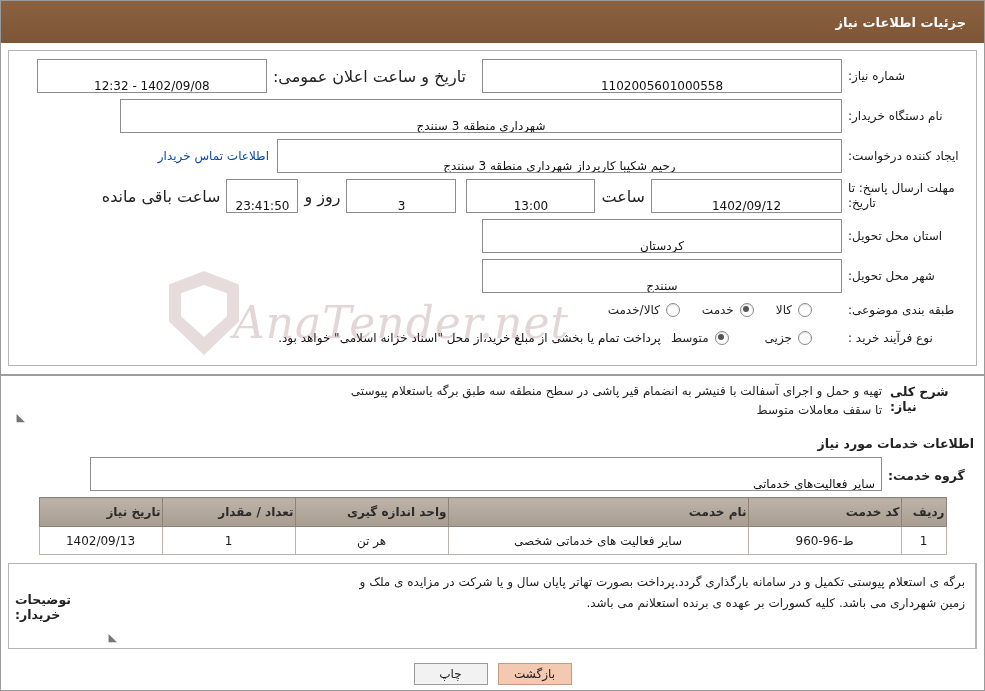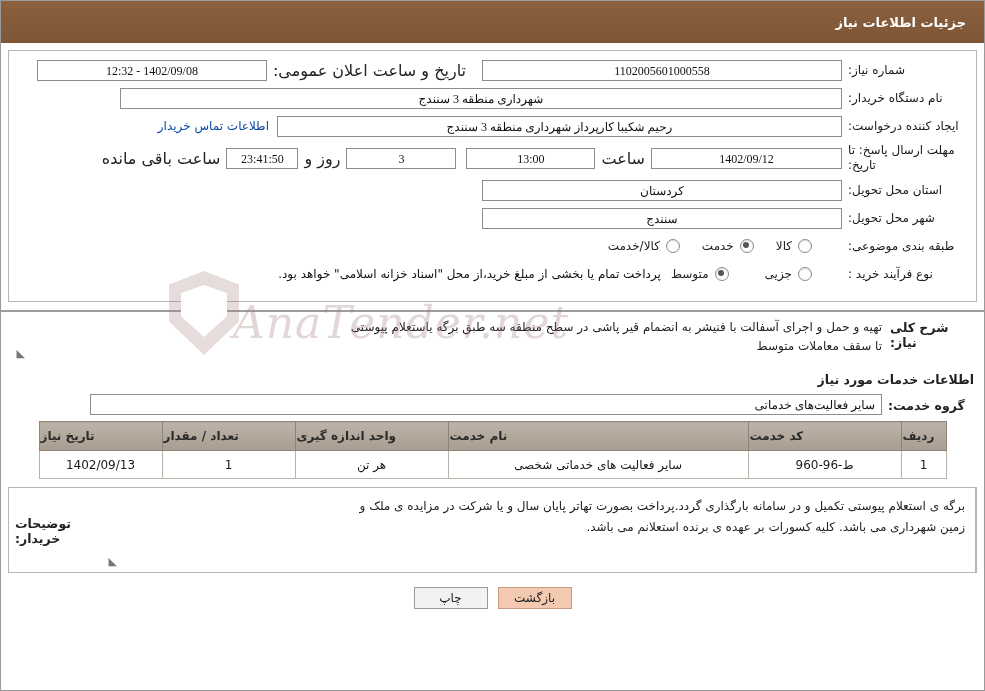--- a/index.html
+++ b/index.html
@@ -65,28 +65,27 @@
     padding-left: 6px;
     white-space: nowrap;
     flex: 0 0 auto;
   }
   .lbl-w1 { width: 118px; }
   .fld {
     border: 1px solid #8d8d8d;
     background: #fff;
     height: 21px;
     line-height: 20px;
-    padding: 0 6px;
+    padding: 16px 6px;
     box-sizing: border-box;
     font-size: 12px;
     color: #111;
     text-align: center;
     overflow: hidden;
     white-space: nowrap;
-    font-family: Liberation Serif, serif;
   }
   .fld.right { text-align: right; }
   .fld.center { text-align: center; }
   .gap { width: 10px; flex: 0 0 auto; }
   .mini-lbl {
     font-size: 16px;
     padding: 0 6px;
     white-space: nowrap;
     flex: 0 0 auto;
   }
@@ -219,21 +218,21 @@
     margin: 4px auto 0 auto;
     font-size: 12px;
   }
   table.grid th {
     background: #b2a79c;
     background: linear-gradient(#bdb3a8, #a99d91);
     color: #2b2b2b;
     border: 1px solid #8d8378;
     font-weight: bold;
     height: 26px;
-    text-align: left;
+    text-align: right;
     font-size: 12px;
   }
   table.grid td {
     border: 1px solid #b9b2a9;
     height: 25px;
     text-align: center;
     background: #fff;
     color: #1a1a1a;
   }
   

